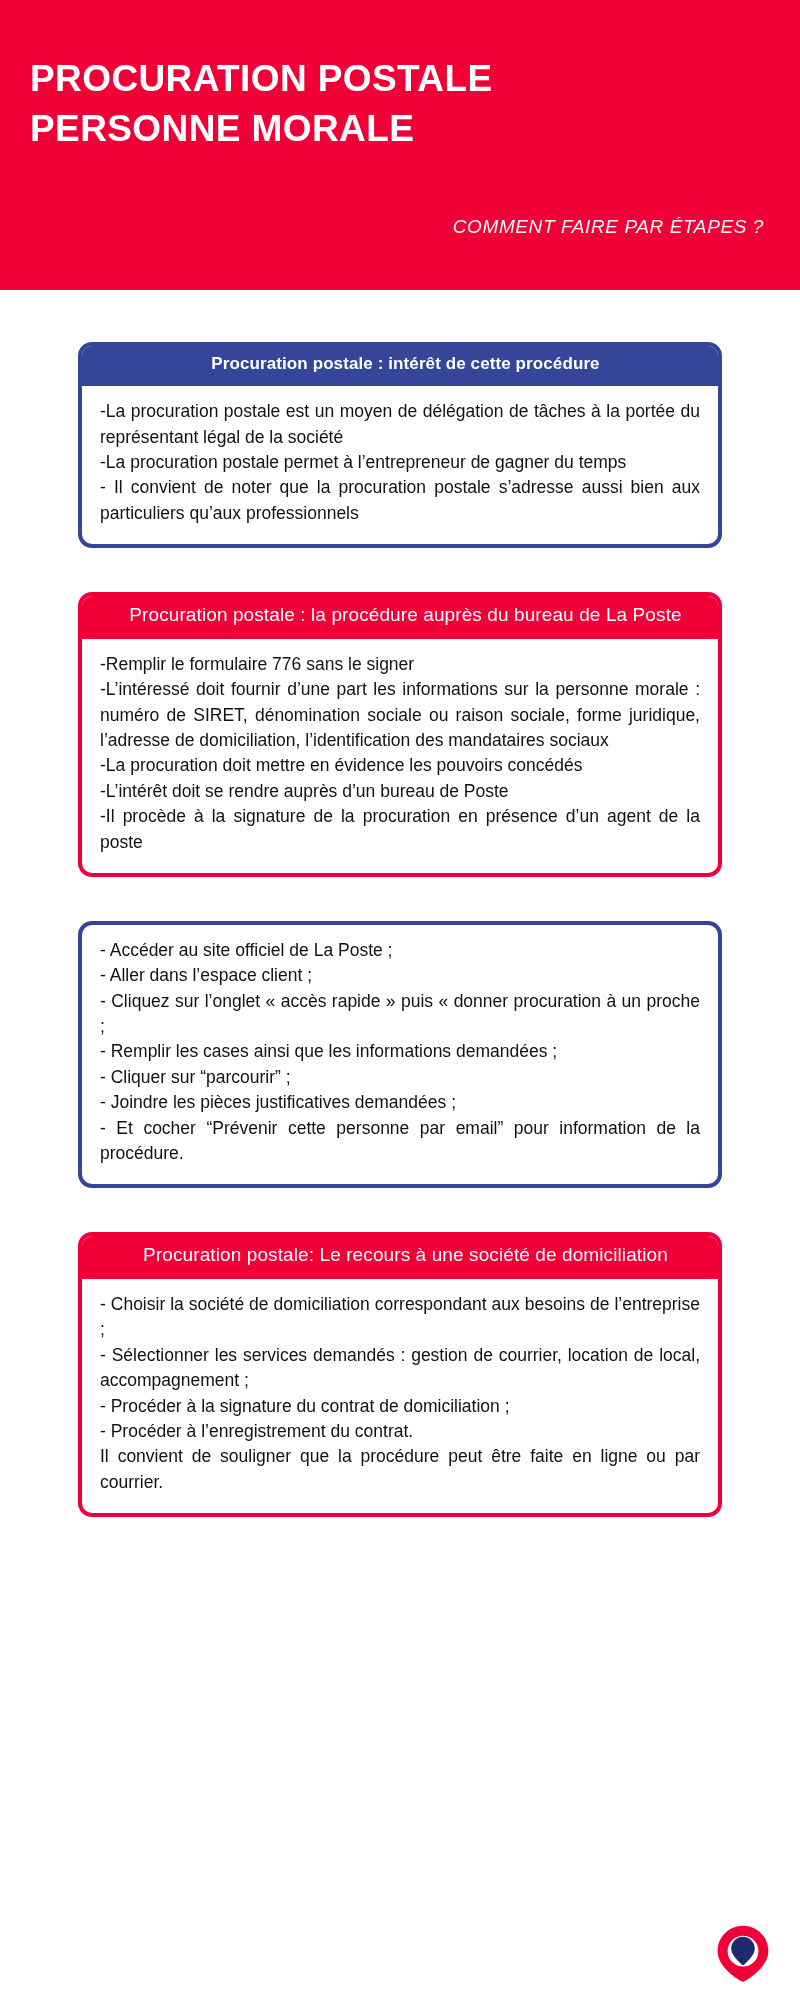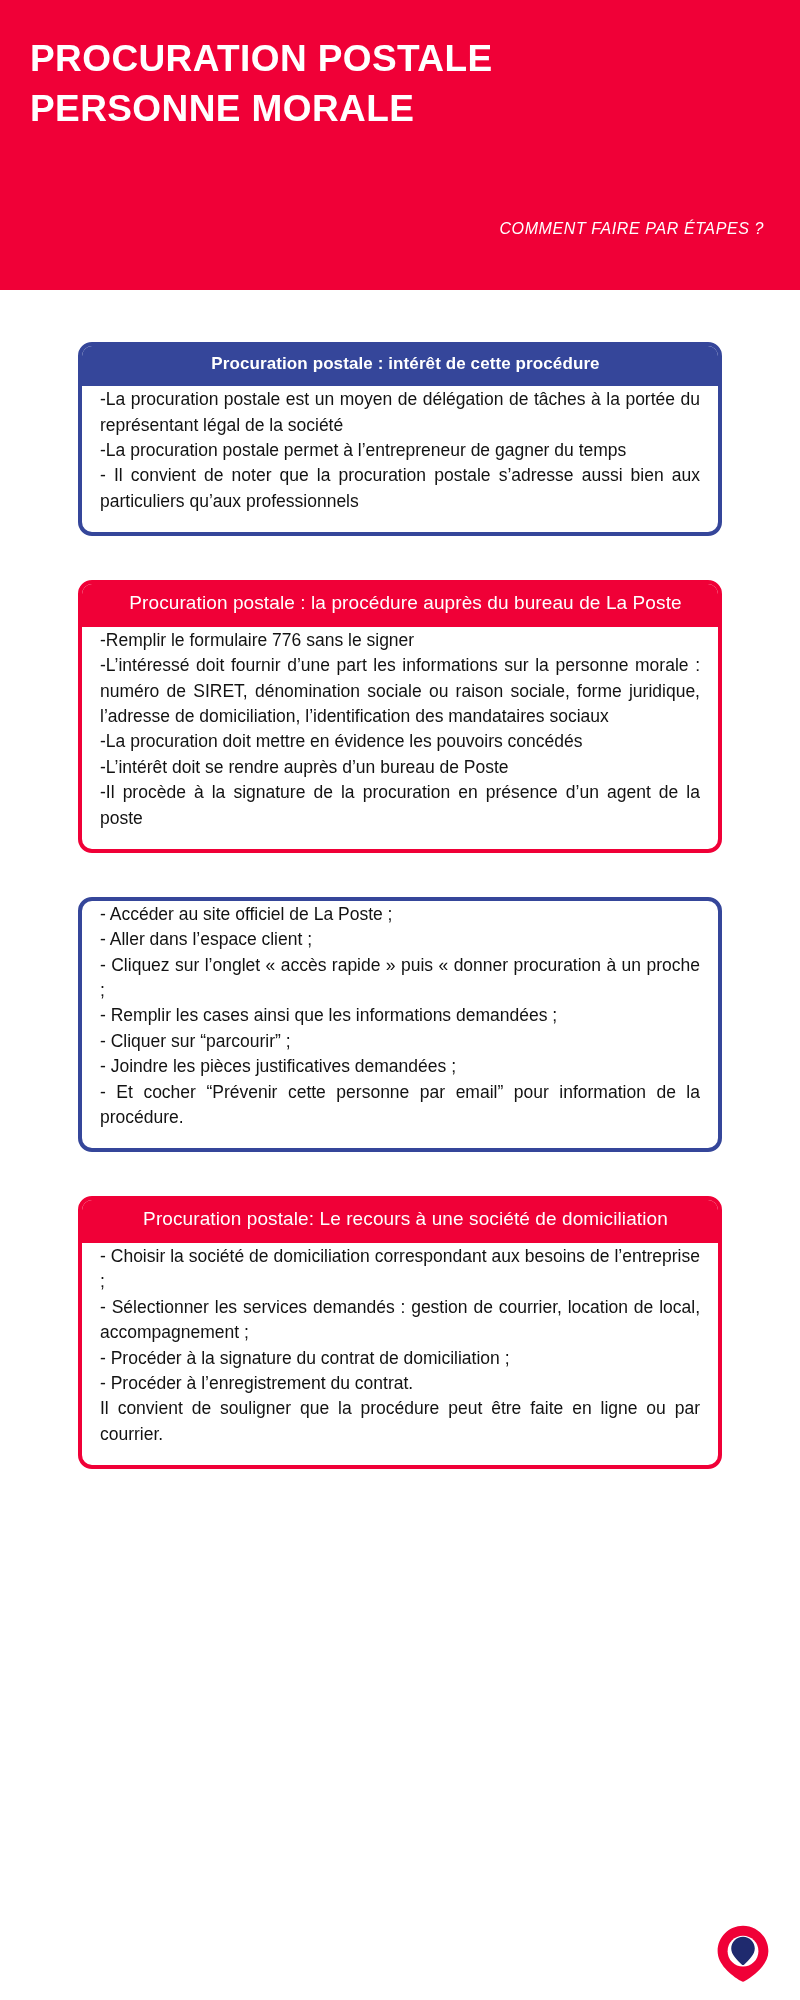--- a/index.html
+++ b/index.html
@@ -23,39 +23,39 @@
     height: 2000px;
     background: #ffffff;
   }
 
   
   .header {
     position: relative;
     width: 800px;
     height: 290px;
     background: #f00037;
-    padding: 34px 30px 0 30px;
+    padding: 54px 30px 0 30px;
   }
 
   .header-title {
     color: #ffffff;
     font-weight: bold;
     font-size: 37px;
     line-height: 1.36;
     letter-spacing: 0.4px;
     text-transform: uppercase;
     max-width: 560px;
   }
 
   .header-subtitle {
     position: absolute;
     right: 36px;
     bottom: 52px;
     color: #ffffff;
-    font-size: 16px;
+    font-size: 19px;
     font-style: italic;
     letter-spacing: 0.6px;
     text-transform: uppercase;
     white-space: nowrap;
   }
 
   
   .cards {
     padding: 52px 78px 0 78px;
   }
@@ -82,21 +82,21 @@
     line-height: 1.25;
   }
 
   .card.blue  > .card-header { background: #35469a; }
   .card.red   > .card-header { background: #f00037; text-align: center; }
 
   .card-header.bold  { font-weight: bold; font-size: 17px; letter-spacing: 0.1px; }
   .card-header.plain { font-weight: normal; font-size: 19px; letter-spacing: 0.1px; }
 
   .card-body {
-    padding: 1px 18px 18px 18px;
+    padding: 13px 18px 18px 18px;
     font-size: 17.5px;
     line-height: 1.45;
     color: #121212;
     text-align: justify;
     text-justify: inter-word;
     white-space: pre-line;
     hyphens: none;
   }
 
   

